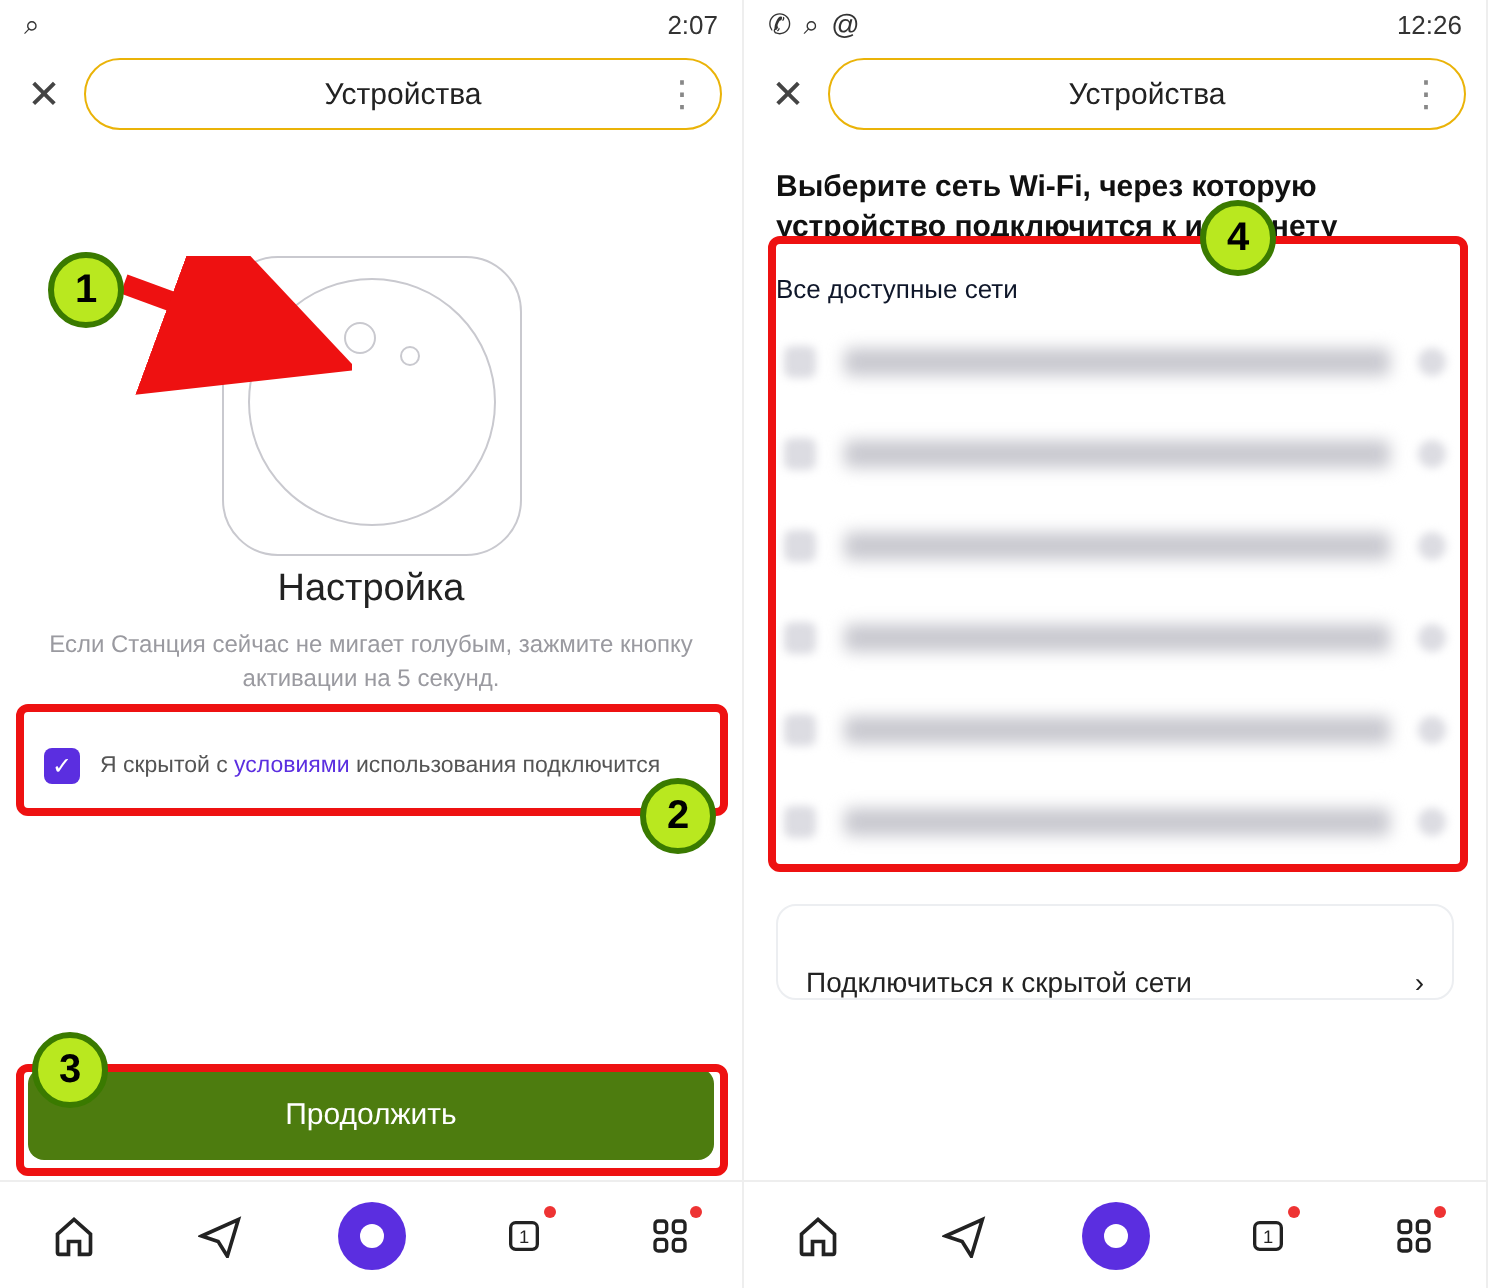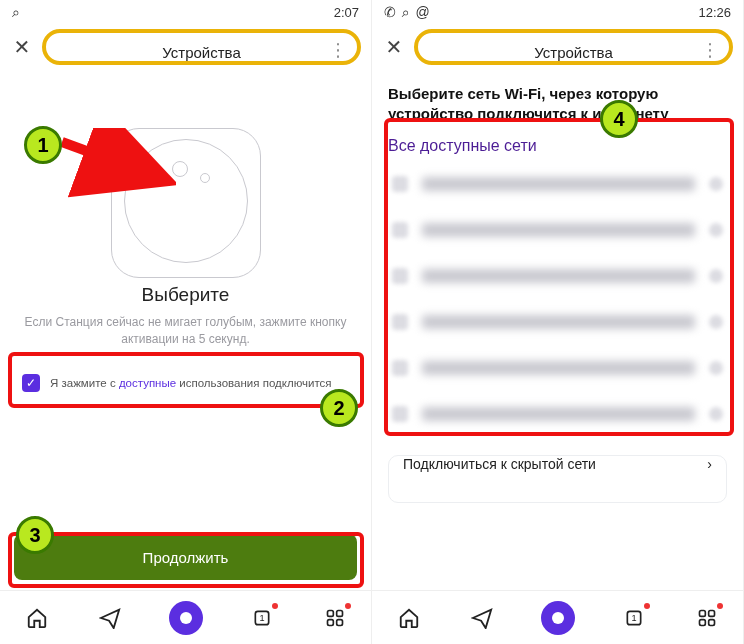--- a/index.html
+++ b/index.html
@@ -45,24 +45,24 @@
   }
   .close-x {
     width: 24px; height:24px;
     display:flex;align-items:center;justify-content:center;
     font-size: 20px;
     color:#444;
   }
   .title-pill {
     flex:1;
     height:36px;
-    border:4px solid #eab308;
+    border:1px solid #eab308;
     border-radius: 18px;
     display:flex;
-    align-items:flex-end;
+    align-items:center;
     justify-content:center;
     font-size:15px;
     color:#222;
     position:relative;
     background:#fff;
   }
   .title-more {
     position:absolute;
     right:10px;
     font-size:18px;
@@ -153,22 +153,22 @@
 
   
   .wifi-heading {
     font-size:15px;
     font-weight:600;
     color:#111;
     line-height:1.35;
     padding: 6px 0 4px 0;
   }
   .wifi-sub {
-    font-size:16px;
-    color:#4c1d95;
+    font-size:13px;
+    color:#0f172a;
     margin-top:8px;
     margin-bottom:6px;
   }
   .net-list {
     margin-top:2px;
   }
   .net-item {
     height:46px;
     display:flex;
     align-items:center;
@@ -191,21 +191,21 @@
   .net-info {
     width:14px;height:14px;border-radius:50%;
     background:#dcdce2;
     filter: blur(2px);
   }
   .hidden-row {
     margin-top:18px;
     height:48px;
     border:1px solid #eceef1;
     border-radius:10px;
-    display:flex;align-items:flex-start;justify-content:space-between;
+    display:flex;align-items:flex-end;justify-content:space-between;
     padding:0 14px;
     font-size:14px;
     color:#222;
     background:#fff;
   }
 
   
   .bottom-nav {
     height:54px;
     display:flex;
@@ -267,27 +267,27 @@
   </div>
 
   <div class="body-area">
     <div class="device-illus">
       <div class="speaker">
         <div class="speaker-inner"></div>
         <div class="speaker-hole1"></div>
         <div class="speaker-hole2"></div>
       </div>
     </div>
-    <div class="setup-title">Выберите</div>
+    <div class="setup-title">Настройка</div>
     <div class="setup-sub">Если Станция сейчас не мигает голубым, зажмите кнопку активации на 5 секунд.</div>
 
     <div class="terms-row">
       <div class="checkbox">✓</div>
       <div class="terms-text">
-        <span>Я зажмите с </span><span class="terms-link">доступные</span><span> использования подключится</span>
+        <span>Я скрытой с </span><span class="terms-link">условиями</span><span> использования подключится</span>
       </div>
     </div>
 
     <div class="continue-btn">
       <span>Продолжить</span>
     </div>
   </div>
 
   <div class="bottom-nav">
     <div class="nav-ic">

